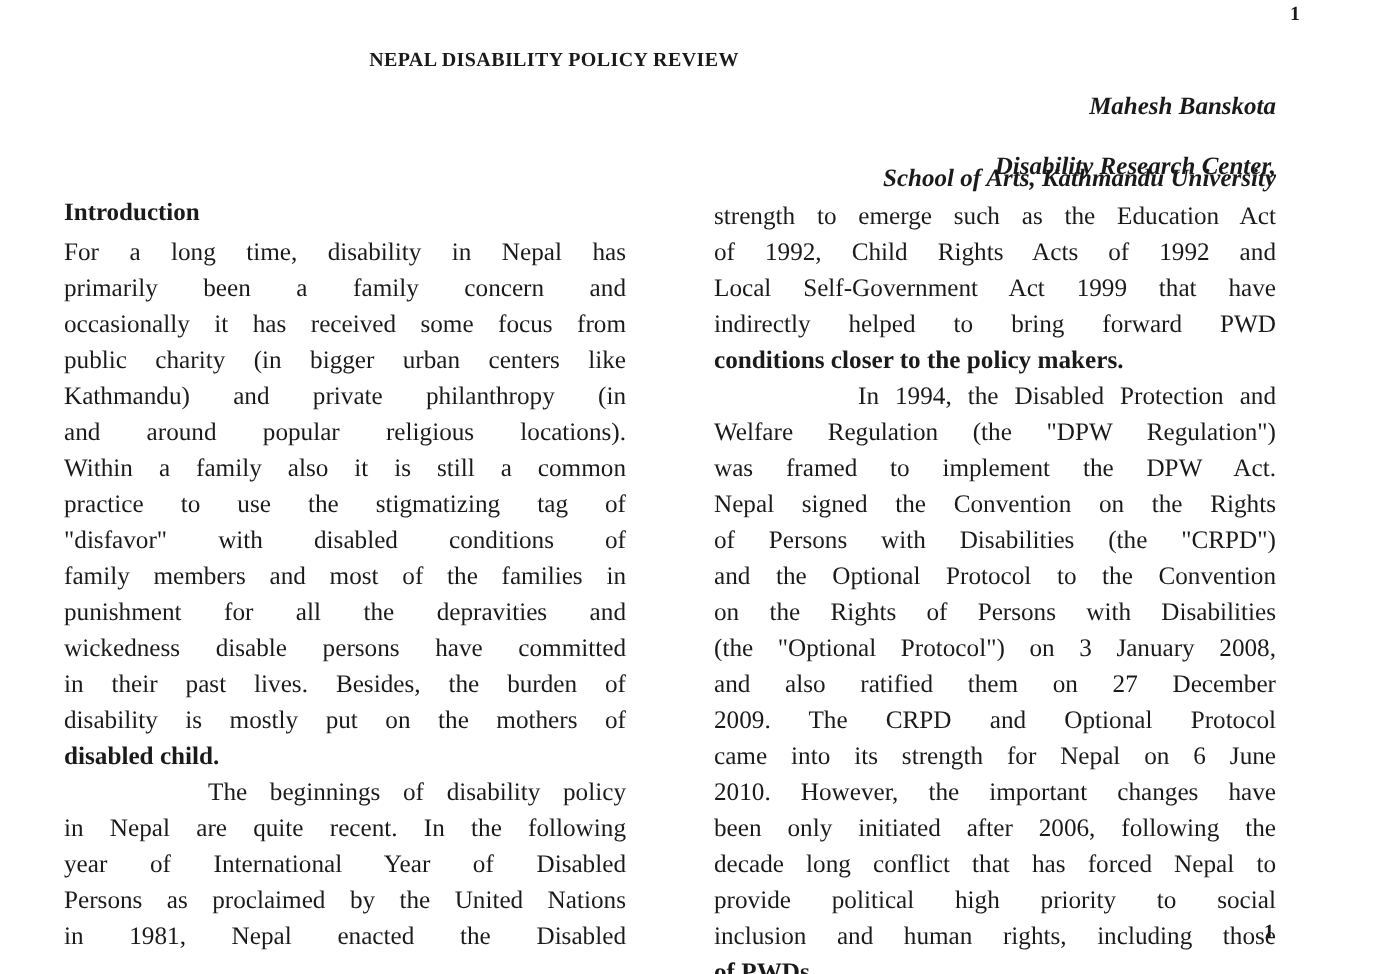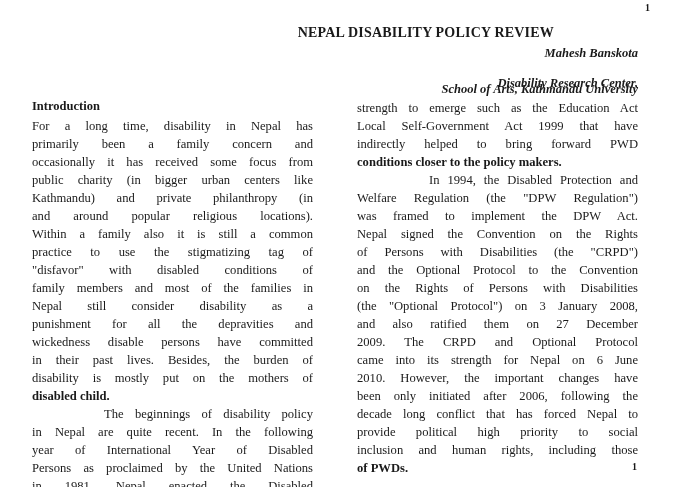--- a/index.html
+++ b/index.html
@@ -1,22 +1,22 @@
 <!DOCTYPE html>
 <html><head>
 <meta charset="utf-8">
 <style>
   html, body { margin:0; padding:0; background:#ffffff; }
   body { width:690px; height:487px; position:relative; overflow:hidden;
          font-family:"Liberation Serif","DejaVu Serif",serif; color:#1a1a1a; }
   .pnum { position:absolute; font-weight:bold; font-size:10px; }
   #pnum-top { right:40px; top:2px; }
   #pnum-bottom { left:632px; top:461px; }
-  .title { position:absolute; left:0; width:554px; top:25px; text-align:right;
-           font-weight:bold; font-size:14px; letter-spacing:0.2px; }
+  .title { position:absolute; left:0; width:554px; top:25px; text-align:center;
+           font-weight:bold; font-size:10px; letter-spacing:0.2px; }
   .author { position:absolute; right:52px; text-align:left; font-weight:bold;
             font-style:italic; font-size:12.5px; }
   #author-name { top:46px; }
   #author-center { top:76px; }
   #author-school { top:82px; }
   .heading { position:absolute; left:32px; top:99px; font-weight:bold; font-size:12.5px;text-align:center; }
   .col { position:absolute; width:281px; font-size:12.6px; }
   #col-left { left:32px; top:117px; }
   #col-right { left:357px; top:99px; }
   .line { height:18px; line-height:18px; white-space:nowrap; text-align:justify;
@@ -41,34 +41,34 @@
     <div class="line">For a long time, disability in Nepal has</div>
     <div class="line">primarily been a family concern and</div>
     <div class="line">occasionally it has received some focus from</div>
     <div class="line">public charity (in bigger urban centers like</div>
     <div class="line">Kathmandu) and private philanthropy (in</div>
     <div class="line">and around popular religious locations).</div>
     <div class="line">Within a family also it is still a common</div>
     <div class="line">practice to use the stigmatizing tag of</div>
     <div class="line">"disfavor" with disabled conditions of</div>
     <div class="line">family members and most of the families in</div>
-    <div class="line">Nepal still consider disability as a</div>
     <div class="line">punishment for all the depravities and</div>
     <div class="line">wickedness disable persons have committed</div>
     <div class="line">in their past lives. Besides, the burden of</div>
     <div class="line">disability is mostly put on the mothers of</div>
     <div class="line last">disabled child.</div>
     <div class="line indent">The beginnings of disability policy</div>
     <div class="line">in Nepal are quite recent. In the following</div>
     <div class="line">year of International Year of Disabled</div>
     <div class="line">Persons as proclaimed by the United Nations</div>
     <div class="line">in 1981, Nepal enacted the Disabled</div>
   </div>
 <div class="col" id="col-right">
     <div class="line">strength to emerge such as the Education Act</div>
+    <div class="line">of 1992, Child Rights Acts of 1992 and</div>
     <div class="line">Local Self-Government Act 1999 that have</div>
     <div class="line">indirectly helped to bring forward PWD</div>
     <div class="line last">conditions closer to the policy makers.</div>
     <div class="line indent">In 1994, the Disabled Protection and</div>
     <div class="line">Welfare Regulation (the "DPW Regulation")</div>
     <div class="line">was framed to implement the DPW Act.</div>
     <div class="line">Nepal signed the Convention on the Rights</div>
     <div class="line">of Persons with Disabilities (the "CRPD")</div>
     <div class="line">and the Optional Protocol to the Convention</div>
     <div class="line">on the Rights of Persons with Disabilities</div>

